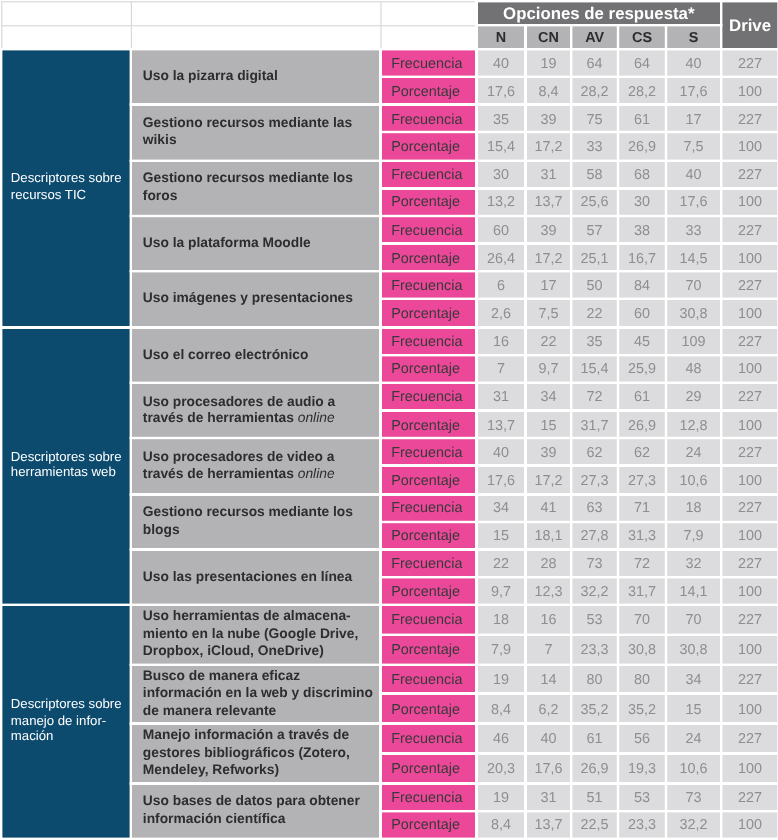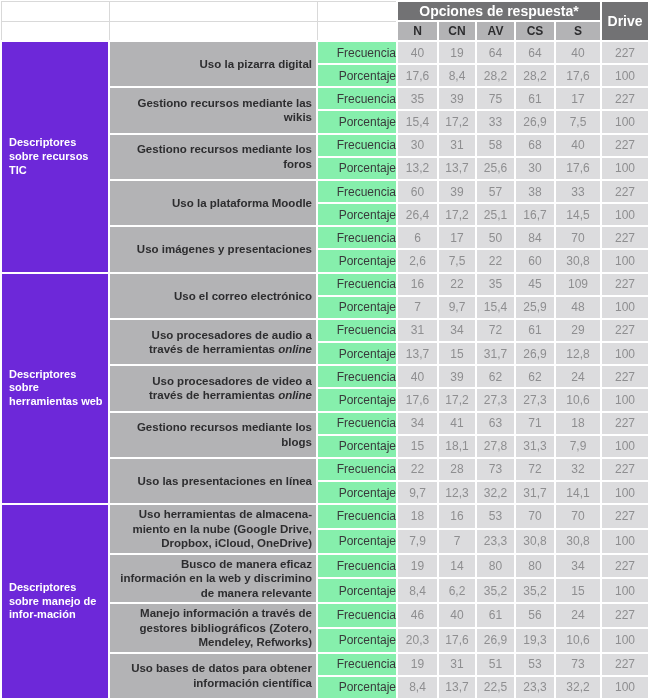--- a/index.html
+++ b/index.html
@@ -43,48 +43,48 @@
   
   th.opt {
     background: #b3b3b5;
     color: #2d2d2f;
     font-size: 12px;
     font-weight: bold;
     text-align: center;
   }
   
   td.cat {
-    background: #6d28d9;
+    background: #0c4a6e;
     color: #ffffff;
     font-size: 11px;
-    font-weight: bold;
+    font-weight: normal;
     text-align: left;
     padding: 2px 4px 2px 7px;
     line-height: 1.25;
   }
   
   td.item {
     background: #b3b3b5;
     color: #2d2d2f;
     font-size: 11.5px;
     font-weight: bold;
-    text-align: right;
+    text-align: left;
     padding: 2px 4px 2px 9px;
     line-height: 1.25;
   }
   td.item em {
     font-style: italic;
-    font-weight: bold;
+    font-weight: normal;
   }
   
   td.metric {
-    background: #86efac;
+    background: #ec4899;
     color: #39393b;
     font-size: 12px;
-    text-align: right;
+    text-align: left;
     padding-left: 8px;
   }
   
   td.val {
     background: #dcdcde;
     color: #8e8e90;
     font-size: 12px;
     text-align: center;
   }
   thead tr { height: 20px; }

